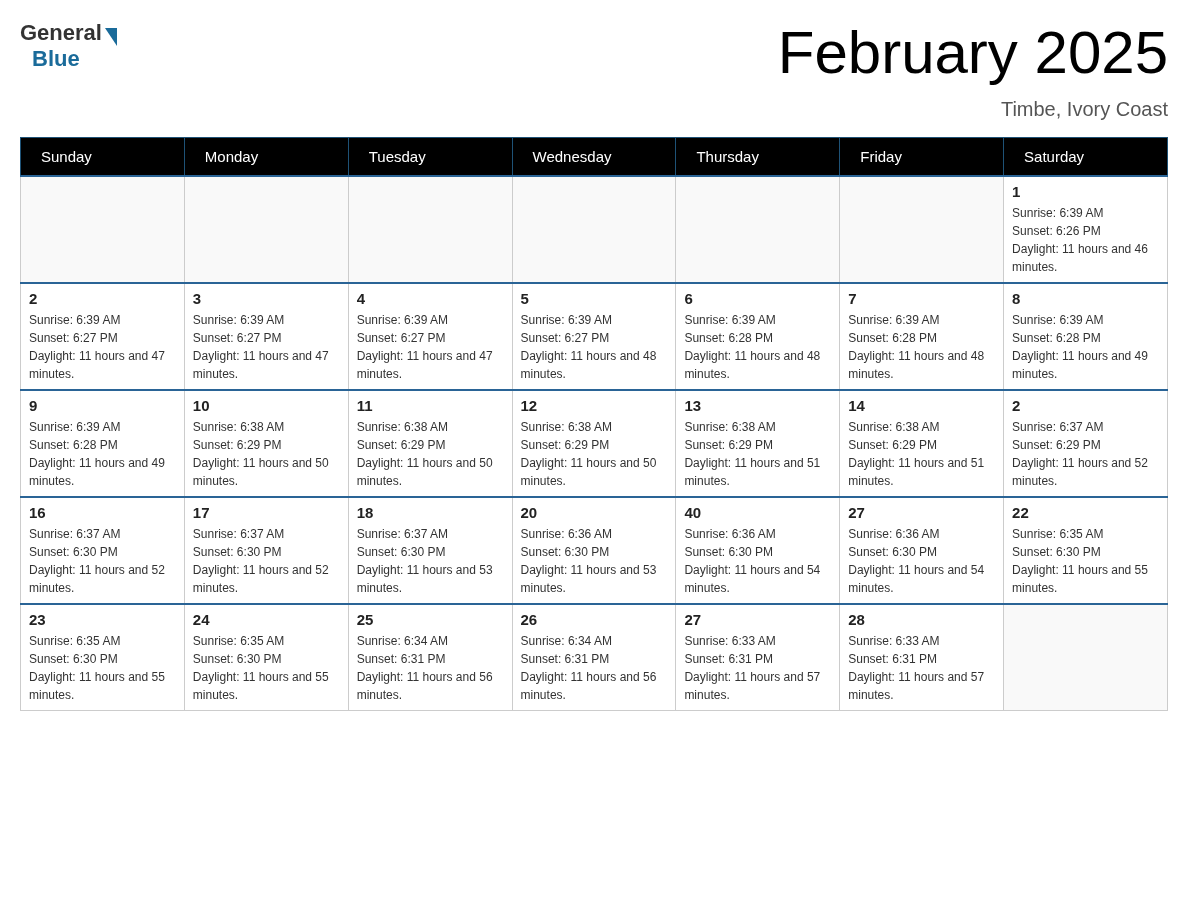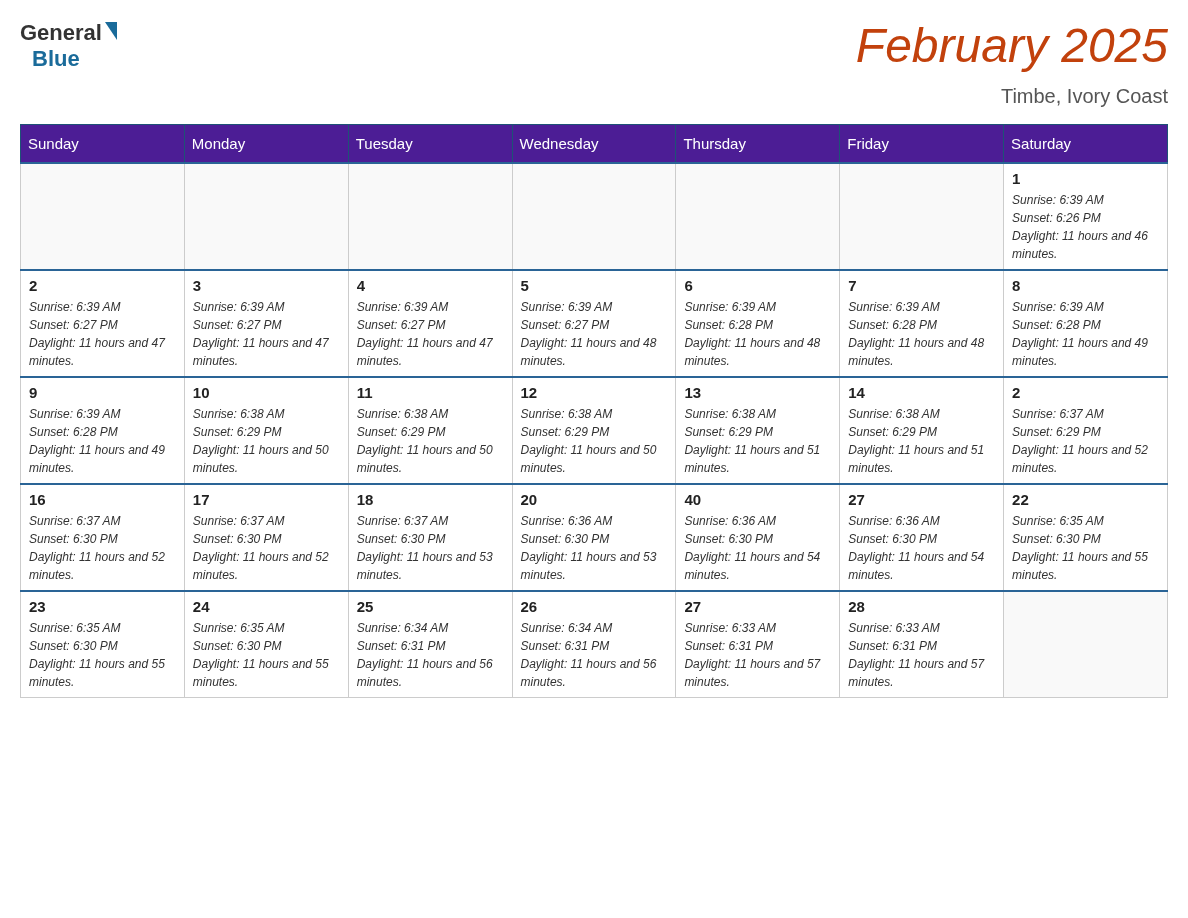--- a/index.html
+++ b/index.html
@@ -16,21 +16,21 @@
       align-items: flex-start;
       margin-bottom: 16px;
     }
     .logo {
       display: flex;
       flex-direction: column;
       align-items: flex-start;
     }
     .logo-top {
       display: flex;
-      align-items: flex-start;
+      align-items: flex-end;
     }
     .logo-general {
       font-size: 22px;
       font-weight: bold;
       color: #333;
     }
     .logo-arrow {
       width: 0;
       height: 0;
       border-left: 12px solid transparent;
@@ -42,42 +42,41 @@
     .logo-blue {
       font-size: 22px;
       font-weight: bold;
       color: #1a6b9a;
       margin-left: 12px;
     }
     .title-area {
       text-align: right;
     }
     .month-title {
-      font-size: 48px;
+      font-size: 60px;
       font-weight: normal;
-      color: #c2410c;
+      color: #000000;
       line-height: 1.1;
-      font-style: italic;
     }
     .subtitle {
       font-size: 20px;
       color: #555;
       margin-top: 12px;
     }
     .calendar {
       width: 100%;
       border-collapse: collapse;
       border: 1px solid #ccc;
     }
     .calendar th {
-      background-color: #4c1d95;
+      background-color: #000000;
       color: #fff;
       font-size: 15px;
       font-weight: normal;
-      padding: 10px 7px;
+      padding: 10px 20px;
       text-align: left;
       border: 1px solid #1e5276;
     }
     .calendar td {
       vertical-align: top;
       padding: 6px 8px;
       border: 1px solid #ccc;
       width: calc(100% / 7);
       min-height: 100px;
       font-size: 12.5px;
@@ -87,21 +86,20 @@
       font-size: 15px;
       font-weight: bold;
       color: #222;
       display: block;
       margin-bottom: 4px;
     }
     .day-info {
       font-size: 12px;
       color: #333;
       line-height: 1.5;
-      font-style: italic;
     }
     .empty-cell {
       background: #f9f9f9;
     }
     .week-row td {
       border-top: 2px solid #2a6496;
     }
   </style>
 </head>
 <body>

